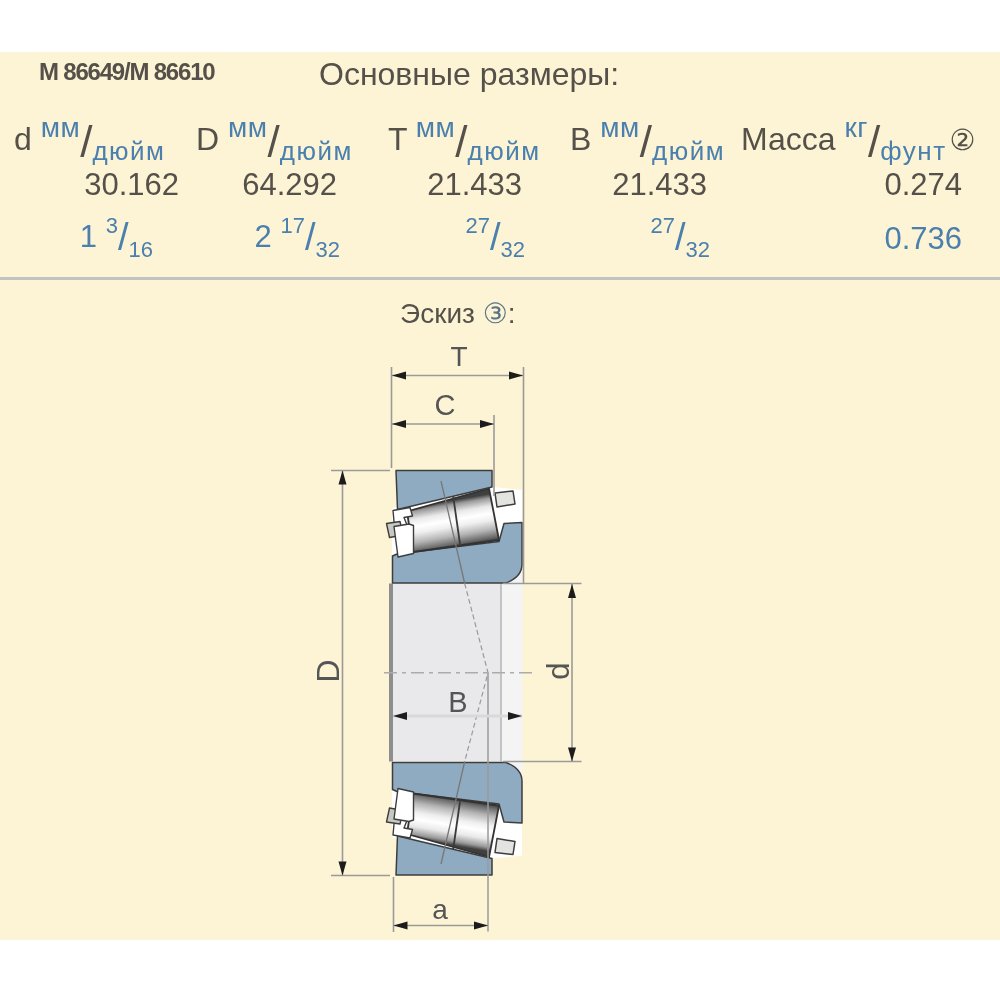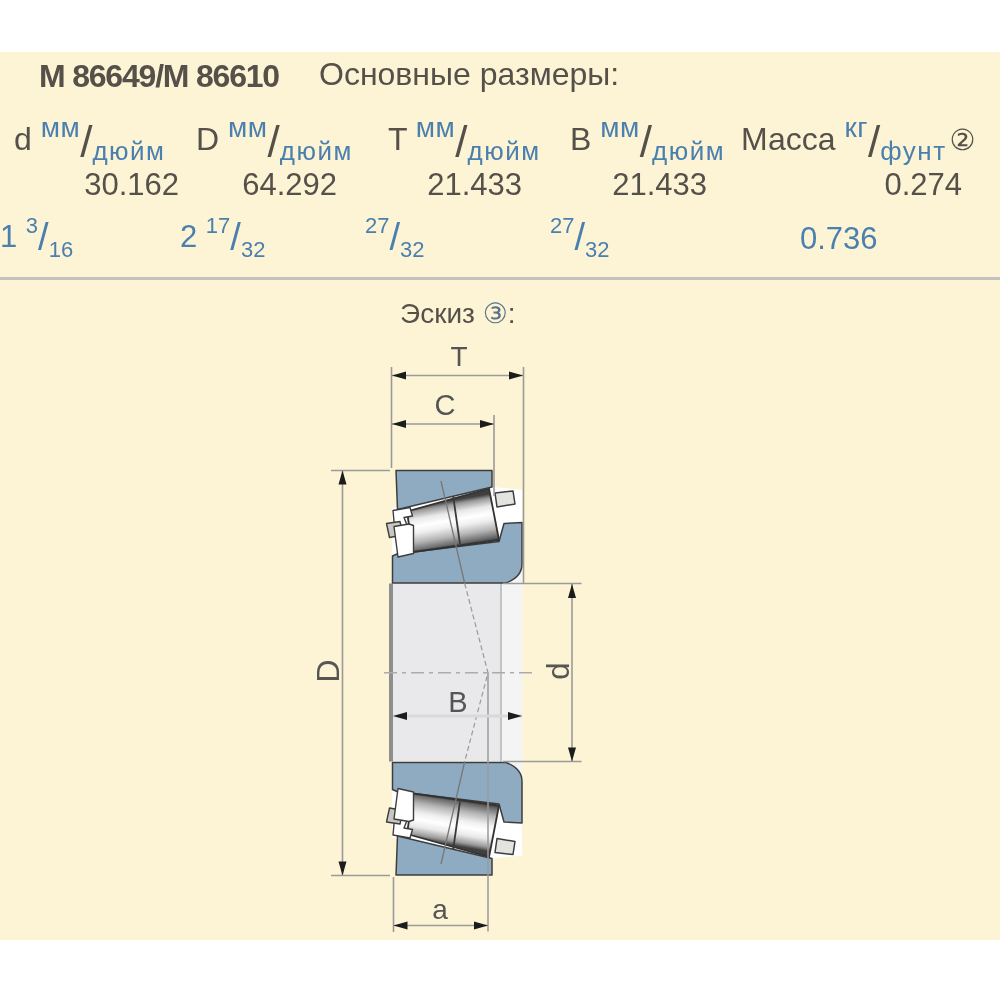--- a/index.html
+++ b/index.html
@@ -6,31 +6,31 @@
   body{width:1000px;height:1000px;background:#ffffff;font-family:"Liberation Sans",sans-serif;position:relative;overflow:hidden;}
   .cream{position:absolute;left:0;top:52px;width:1000px;height:888px;background:#fcf4d4;}
   .divider{position:absolute;left:0;top:277px;width:1000px;height:3px;background:#c2c2c2;}
   .abs{position:absolute;white-space:nowrap;}
   .dark{color:#55504a;}
   .hdr{font-size:32px;color:#55504a;}
   .hdr .sup{font-size:28px;color:#4a7fae;vertical-align:13px;letter-spacing:0.5px;}
   .hdr .sl{font-size:44px;vertical-align:-7px;}
   .hdr .sub{font-size:26px;color:#4a7fae;vertical-align:-10px;letter-spacing:1.5px;}
   .num{font-size:31px;color:#55504a;text-align:right;}
-  .frac{font-size:31px;color:#4a7fae;text-align:left;}
+  .frac{font-size:31px;color:#4a7fae;text-align:right;}
   .frac .fn{font-size:22px;vertical-align:14px;}
   .frac .sl{font-size:38px;vertical-align:-3px;}
   .frac .fd{font-size:22px;vertical-align:-10px;}
 </style>
 </head>
 <body>
 <div class="cream"></div>
 <div class="divider"></div>
 
-<div class="abs dark" style="left:39px;top:58px;font-size:32px;font-weight:bold;letter-spacing:-1.2px;">M 86649/M 86610</div>
+<div class="abs dark" style="left:39px;top:58px;font-size:24px;font-weight:bold;letter-spacing:-1.2px;">M 86649/M 86610</div>
 <div class="abs dark" style="left:319px;top:56px;font-size:32px;text-align:right;">Основные размеры:</div>
 
 <div class="abs hdr" style="left:14px;top:112px;">d <span class="sup">мм</span><span class="sl">/</span><span class="sub">дюйм</span></div>
 <div class="abs hdr" style="left:196px;top:112px;">D <span class="sup">мм</span><span class="sl">/</span><span class="sub">дюйм</span></div>
 <div class="abs hdr" style="left:388px;top:112px;">T <span class="sup">мм</span><span class="sl">/</span><span class="sub">дюйм</span></div>
 <div class="abs hdr" style="left:570px;top:112px;">B <span class="sup">мм</span><span class="sl">/</span><span class="sub">дюйм</span></div>
 <div class="abs hdr" style="left:741px;top:112px;">Масса <span class="sup">кг</span><span class="sl">/</span><span class="sub">фунт</span><span style="font-size:29px;letter-spacing:0;margin-left:3px;">②</span></div>
 
 <div class="abs num" style="left:0px;top:167px;width:155px;padding-left:24px;">30.162</div>
 <div class="abs num" style="left:180px;top:167px;width:157px;">64.292</div>

